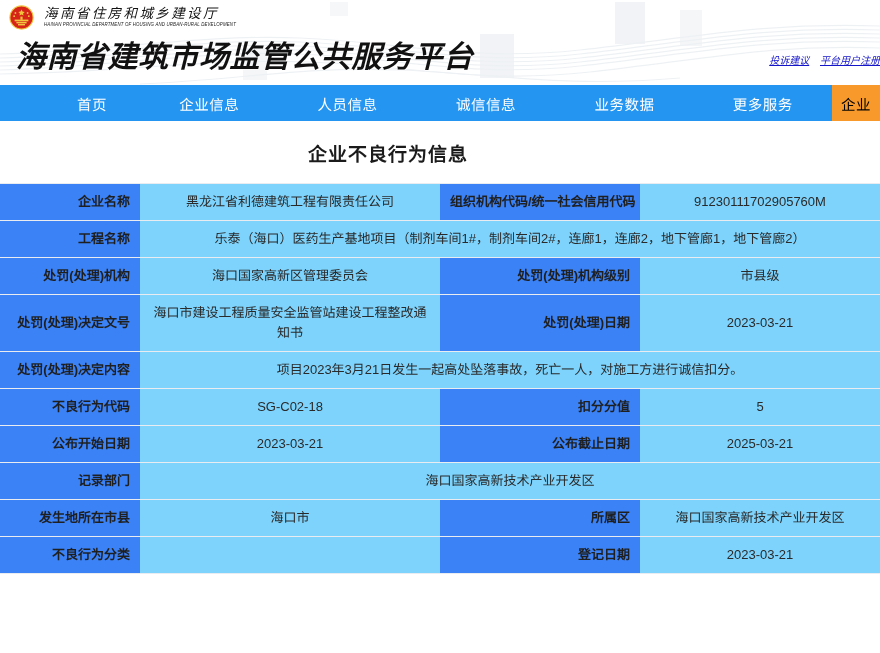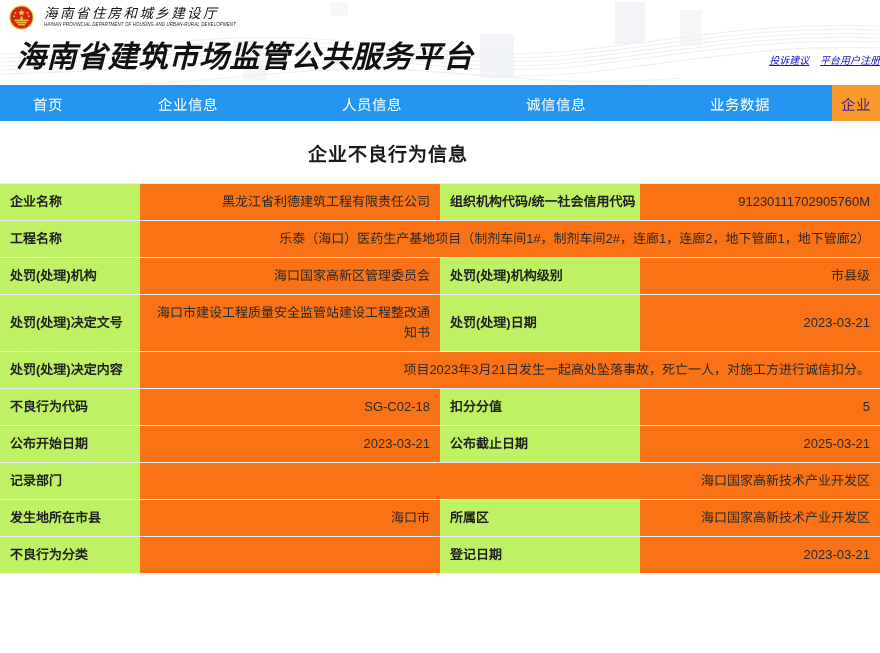--- a/index.html
+++ b/index.html
@@ -106,25 +106,25 @@
   .nav-item {
     flex: 1 1 0;
     display: flex;
     align-items: center;
     justify-content: center;
     color: #ffffff;
     font-size: 14.5px;
     letter-spacing: 0.5px;
     cursor: pointer;
   }
-  .nav-item:first-child { flex: 0 0 96px; justify-content: center; }
+  .nav-item:first-child { flex: 0 0 96px; justify-content: center; margin-left: 44px; }
   .nav-cta {
     flex: 0 0 48px;
     background: #f79a2b;
-    color: #4c1d95;
+    color: #000000;
     font-size: 14.5px;
     display: flex;
     align-items: center;
     justify-content: flex-start;
     padding-left: 9px;
     letter-spacing: 0.5px;
     cursor: pointer;
     overflow: hidden;
     white-space: nowrap;
   }
@@ -153,29 +153,30 @@
   }
   .info-table tr { }
   .info-table td {
     border-top: 1px solid #e9edf1;
     border-bottom: 1px solid #e9edf1;
     padding: 8px 10px;
     vertical-align: middle;
     line-height: 20px;
   }
   .lbl {
-    background: #bef264;
+    background: #3b82f6;
+    text-align: right;
     font-weight: bold;
     color: #1f1f1f;
     white-space: nowrap;
     padding-right: 12px;
   }
   .val {
-    background: #f97316;
-    text-align: right;
+    background: #7dd3fc;
+    text-align: center;
     color: #2a2a2a;
     padding-left: 12px;
     word-break: break-all;
   }
   .c1 { width: 140px; }
   .c2 { width: 300px; }
   .c3 { width: 200px; }
   .c4 { width: 240px; }
   .row-tall td { height: 50px; }
 </style>
@@ -232,20 +233,21 @@
   </div>
 </div>
 
 <nav class="main-nav">
   <ul class="nav-list">
     <li class="nav-item">首页</li>
     <li class="nav-item">企业信息</li>
     <li class="nav-item">人员信息</li>
     <li class="nav-item">诚信信息</li>
     <li class="nav-item">业务数据</li>
+    <li class="nav-item">更多服务</li>
   </ul>
   <div class="nav-cta">企业</div>
 </nav>
 
 <div class="page-title">企业不良行为信息</div>
 
 <table class="info-table">
   <colgroup>
     <col class="c1">
       <col class="c2">

